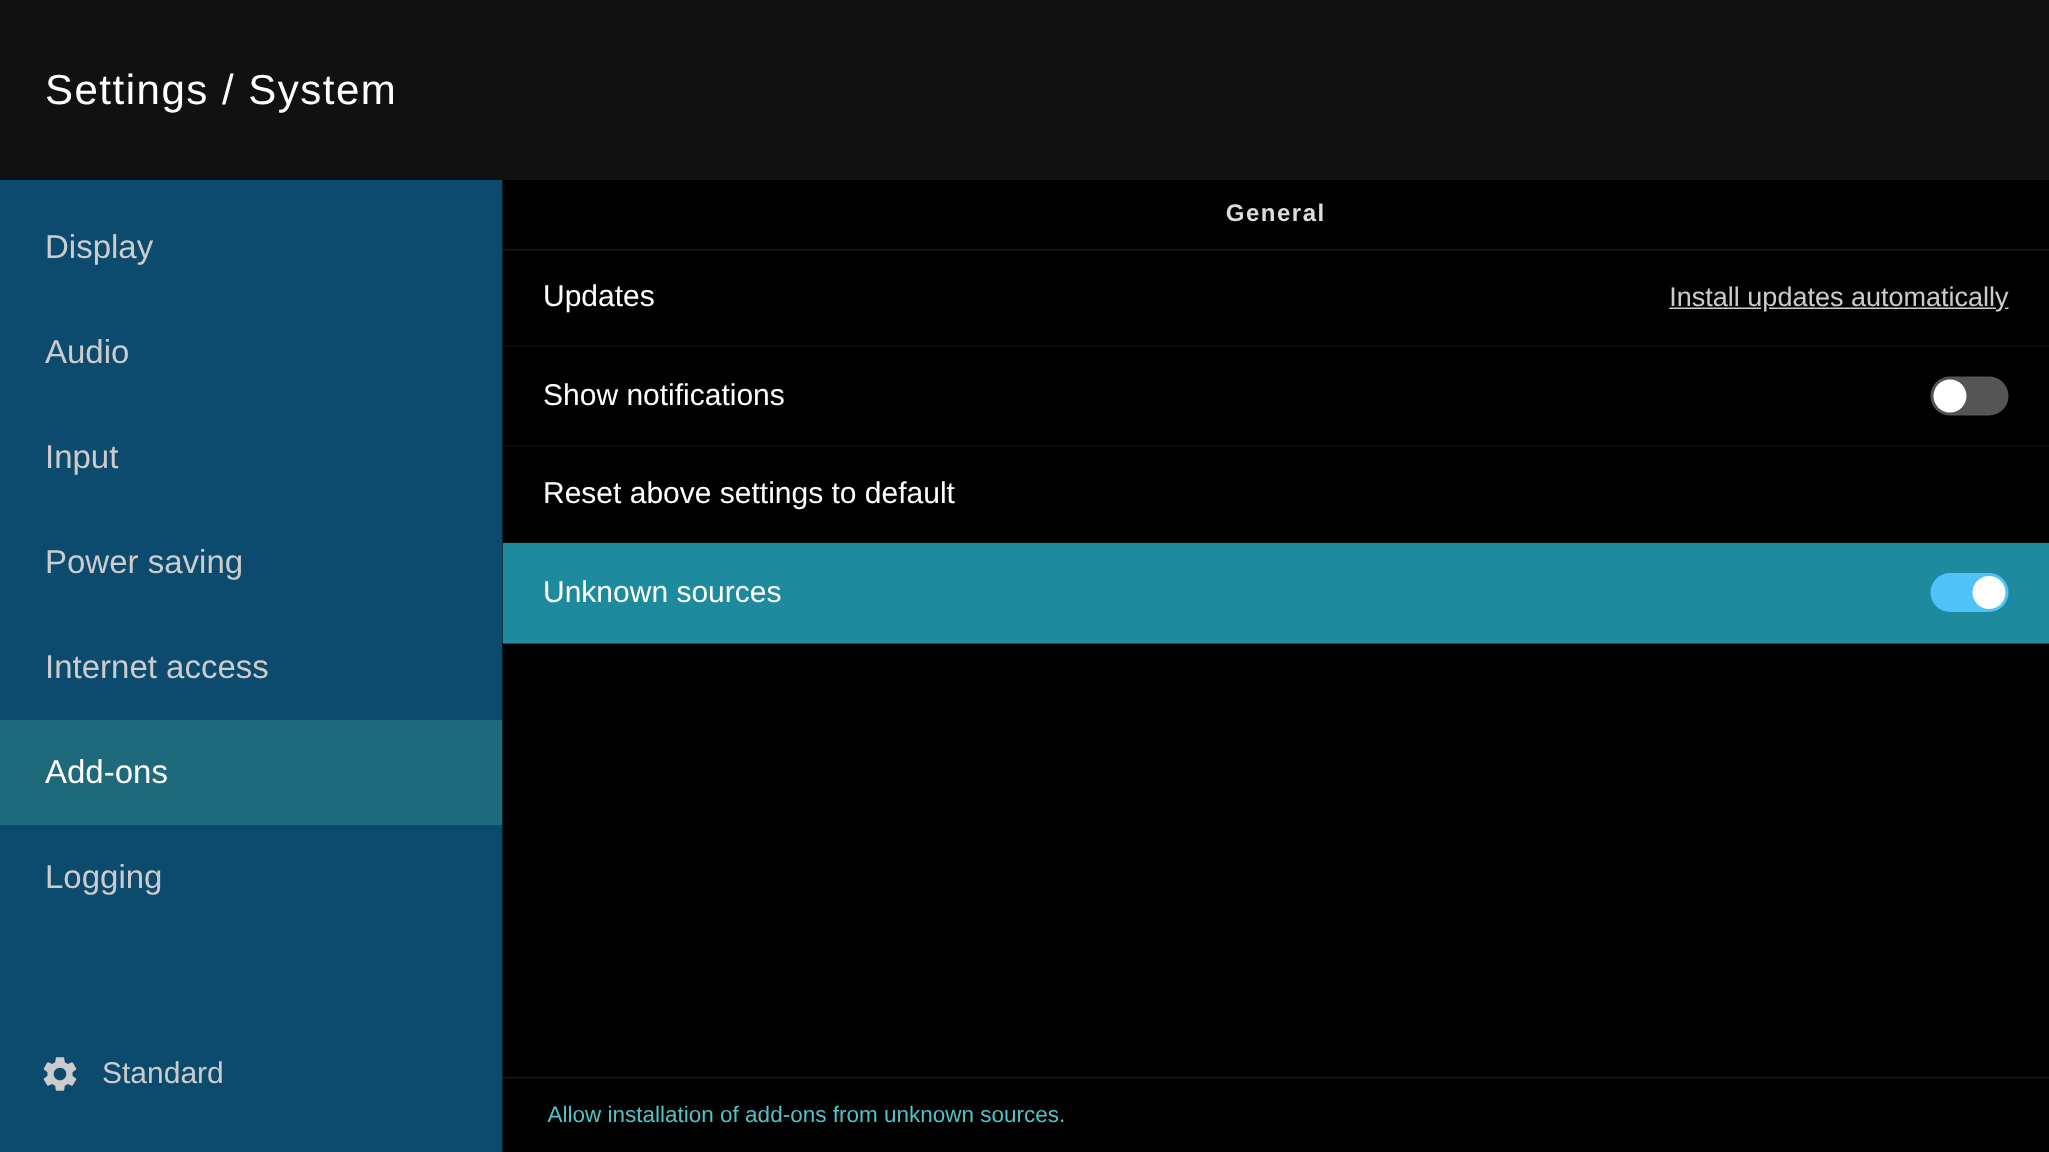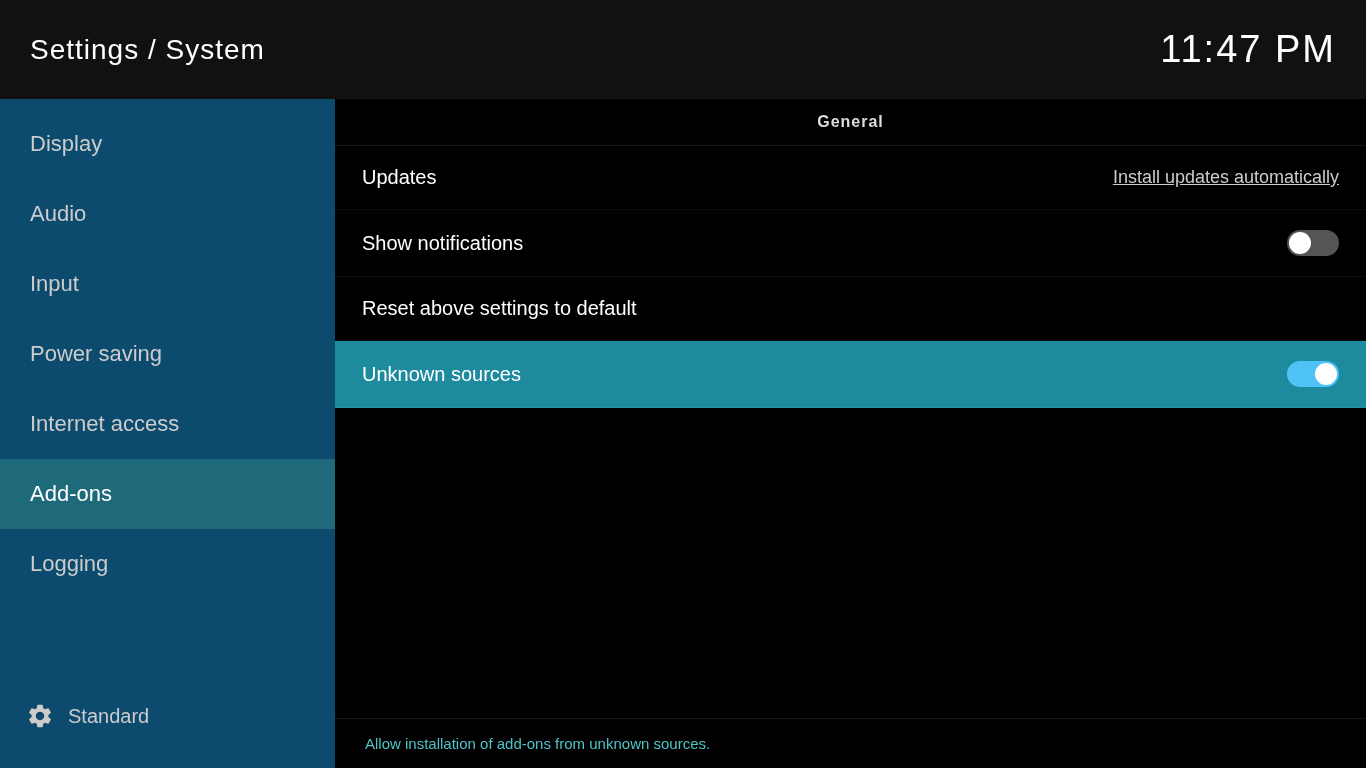--- a/index.html
+++ b/index.html
@@ -10,21 +10,21 @@
       background: #0d1f2d;
       font-family: 'Segoe UI', Arial, sans-serif;
       color: #ffffff;
       overflow: hidden;
       display: flex;
       flex-direction: column;
     }
 
     
     .header {
-      height: 99px;
+      height: 120px;
       display: flex;
       align-items: center;
       justify-content: space-between;
       padding: 0 30px;
       background: #111;
       flex-shrink: 0;
     }
 
     .header-title {
       font-size: 28px;
@@ -190,21 +190,20 @@
       font-size: 15px;
       color: #4fc3c8;
       font-weight: 300;
     }
   </style>
 </head>
 <body>
 
 <div class="header">
   <span class="header-title">Settings / System</span>
-  <span class="header-time">11:47 PM</span>
 </div>
 
 <div class="main">
 
   <div class="sidebar">
     <div class="sidebar-nav">
 
     <div class="sidebar-item">Display</div>
         <div class="sidebar-item">Audio</div>
         <div class="sidebar-item">Input</div>

